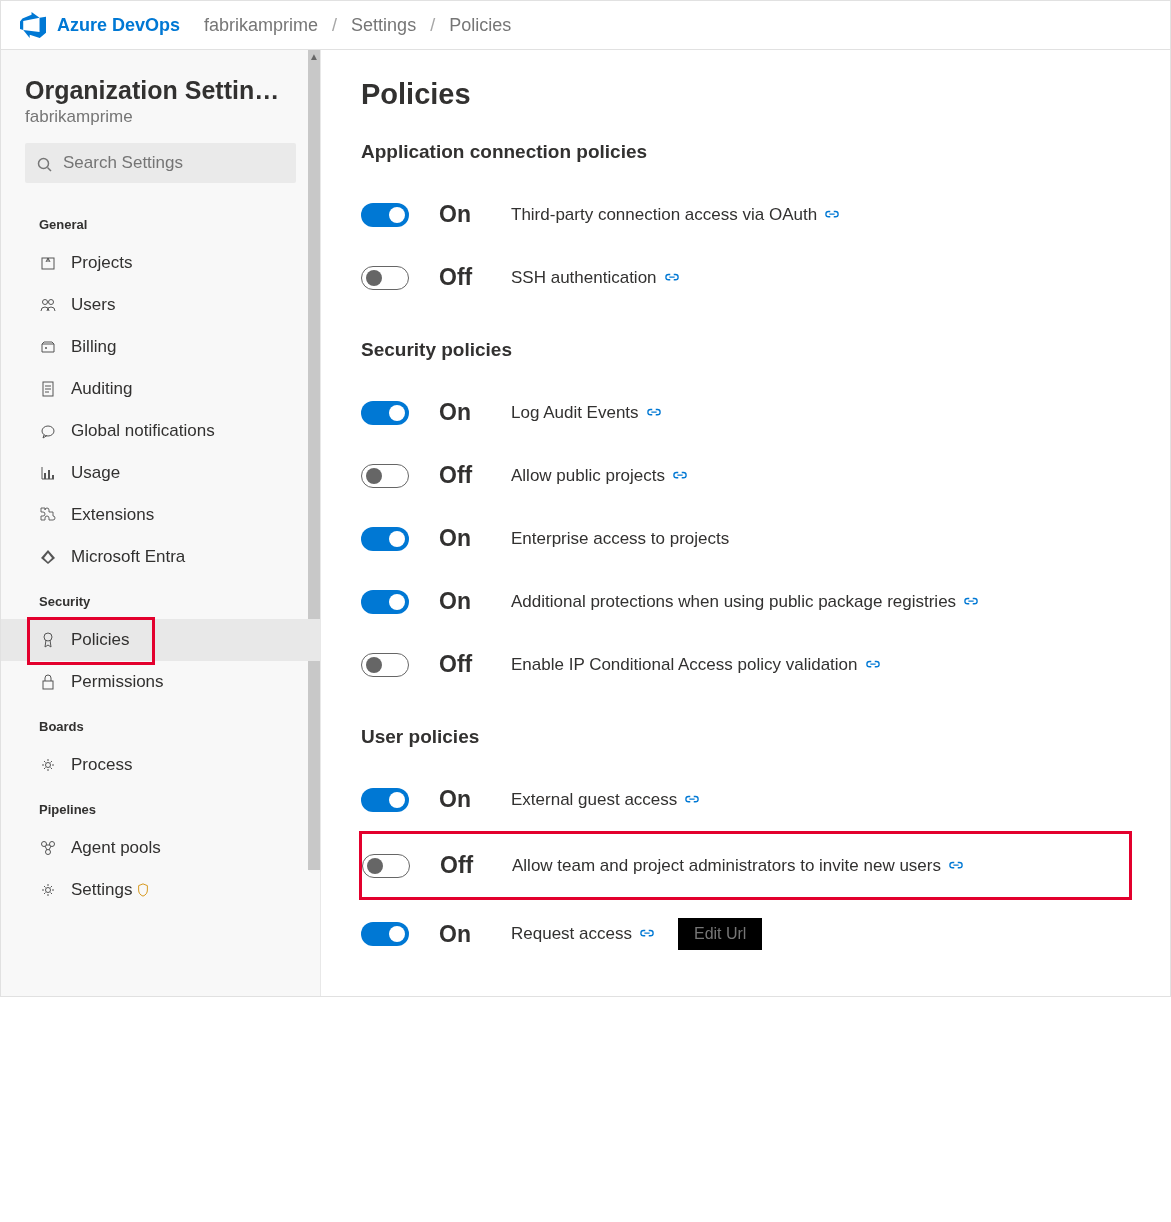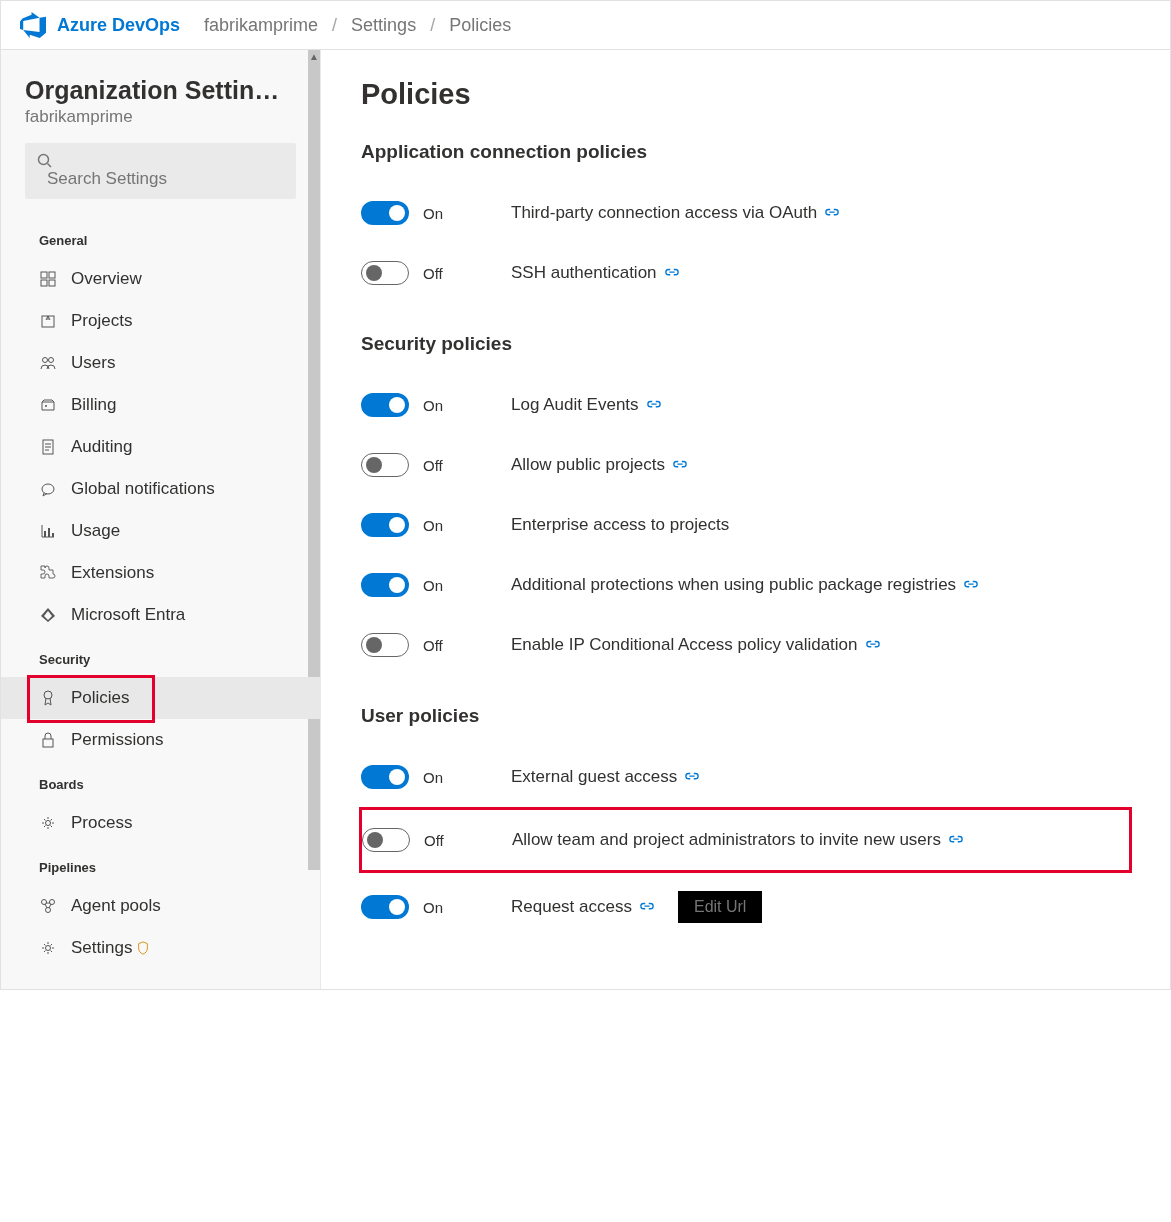--- a/index.html
+++ b/index.html
@@ -16,21 +16,21 @@
     
     
     .content { display: flex; }
     
     
     .sidebar { width: 320px; background: #f8f8f8; border-right: 1px solid #e8e8e8; padding: 18px 0 20px 0; position: relative; }
     .sidebar-scrollbar { position: absolute; right: 0; top: 0; width: 12px; height: 820px; background: #c8c8c8; }
     .sidebar-scrollbar-arrow { position: absolute; right: 0; top: 0; width: 12px; height: 14px; color: #666; font-size: 10px; text-align: center; line-height: 14px; }
     .sidebar-title { font-size: 25px; font-weight: 600; padding: 8px 24px 2px 24px; white-space: nowrap; overflow: hidden; text-overflow: ellipsis; }
     .sidebar-subtitle { color: #767676; padding: 0 24px 16px 24px; font-size: 17px; }
-    .sidebar-search { margin: 0 24px 18px 24px; background: #eaeaea; padding: 10px 12px; display: flex; align-items: flex-start; border-radius: 2px; flex-direction: column; }
+    .sidebar-search { margin: 0 24px 18px 24px; background: #eaeaea; padding: 10px 12px; display: flex; align-items: flex-end; border-radius: 2px; }
     .sidebar-search svg { flex-shrink: 0; }
     .sidebar-search input { border: none; background: transparent; font-size: 17px; color: #767676; margin-left: 10px; outline: none; width: 100%; }
     .sidebar-section { font-size: 13px; font-weight: 600; padding: 16px 24px 10px 38px; }
     .sidebar-item { display: flex; align-items: center; padding: 11px 24px 11px 38px; color: #323130; font-size: 17px; cursor: pointer; }
     .sidebar-item.selected { background: #e8e8e8; }
     .sidebar-item-icon { width: 18px; height: 18px; margin-right: 14px; display: flex; align-items: center; justify-content: center; flex-shrink: 0; }
     .sidebar-highlight { border: 3px solid #e3002d; position: absolute; }
     
     
     .main { flex: 1; padding: 28px 40px; }
@@ -39,21 +39,21 @@
     .section-title:first-of-type { margin-top: 0; }
     
     .policy-row { display: flex; align-items: center; padding: 18px 8px 18px 0; }
     .toggle-wrap { display: flex; align-items: center; width: 150px; flex-shrink: 0; }
     .toggle { width: 48px; height: 24px; border-radius: 24px; position: relative; cursor: pointer; flex-shrink: 0; }
     .toggle.on { background: #0078d4; }
     .toggle.off { background: #fff; border: 1px solid #666; }
     .toggle-knob { width: 16px; height: 16px; border-radius: 50%; position: absolute; top: 50%; transform: translateY(-50%); }
     .toggle.on .toggle-knob { background: #fff; right: 4px; }
     .toggle.off .toggle-knob { background: #666; left: 4px; }
-    .toggle-label { margin-left: 14px; font-size: 15px; }
+    .toggle-label { margin-left: 30px; font-size: 23px; font-weight: bold; }
     .policy-label { font-size: 17px; display: flex; align-items: center; }
     .link-icon { color: #0078d4; margin-left: 8px; display: inline-flex; }
     .edit-url-btn { margin-left: 24px; padding: 7px 16px; background: #000000; border: none; color: #767676; font-size: 16px; cursor: pointer; }
     .row-highlight { border: 3px solid #e3002d; margin: 0 -2px; padding-right: 10px; }
   </style>
 </head>
 <body>
 
 <div class="container">
   <div class="breadcrumb">
@@ -82,31 +82,20 @@
             <line x1="10.5" y1="10.5" x2="14" y2="14" stroke="#767676" stroke-width="1.5"></line>
           </svg>
         <input type="text" placeholder="Search Settings" style="">
       </div>
 
       <div class="sidebar-section">General</div>
 
       <div class="sidebar-item">
         <span class="sidebar-item-icon">
             <svg width="16" height="16" viewBox="0 0 16 16">
-              <rect x="1" y="1" width="6" height="6" fill="none" stroke="#555"></rect>
-              <rect x="9" y="1" width="6" height="6" fill="none" stroke="#555"></rect>
-              <rect x="1" y="9" width="6" height="6" fill="none" stroke="#555"></rect>
-              <rect x="9" y="9" width="6" height="6" fill="none" stroke="#555"></rect>
-            </svg>
-          </span>
-        <span>Overview</span>
-      </div>
-      <div class="sidebar-item">
-        <span class="sidebar-item-icon">
-            <svg width="16" height="16" viewBox="0 0 16 16">
               <rect x="2" y="3" width="12" height="11" fill="none" stroke="#555"></rect>
               <line x1="8" y1="3" x2="8" y2="7" stroke="#555"></line>
               <path d="M6 7 L8 3 L10 7" fill="none" stroke="#555"></path>
             </svg>
           </span>
         <span>Projects</span>
       </div>
       <div class="sidebar-item">
         <span class="sidebar-item-icon">
             <svg width="16" height="16" viewBox="0 0 16 16">

